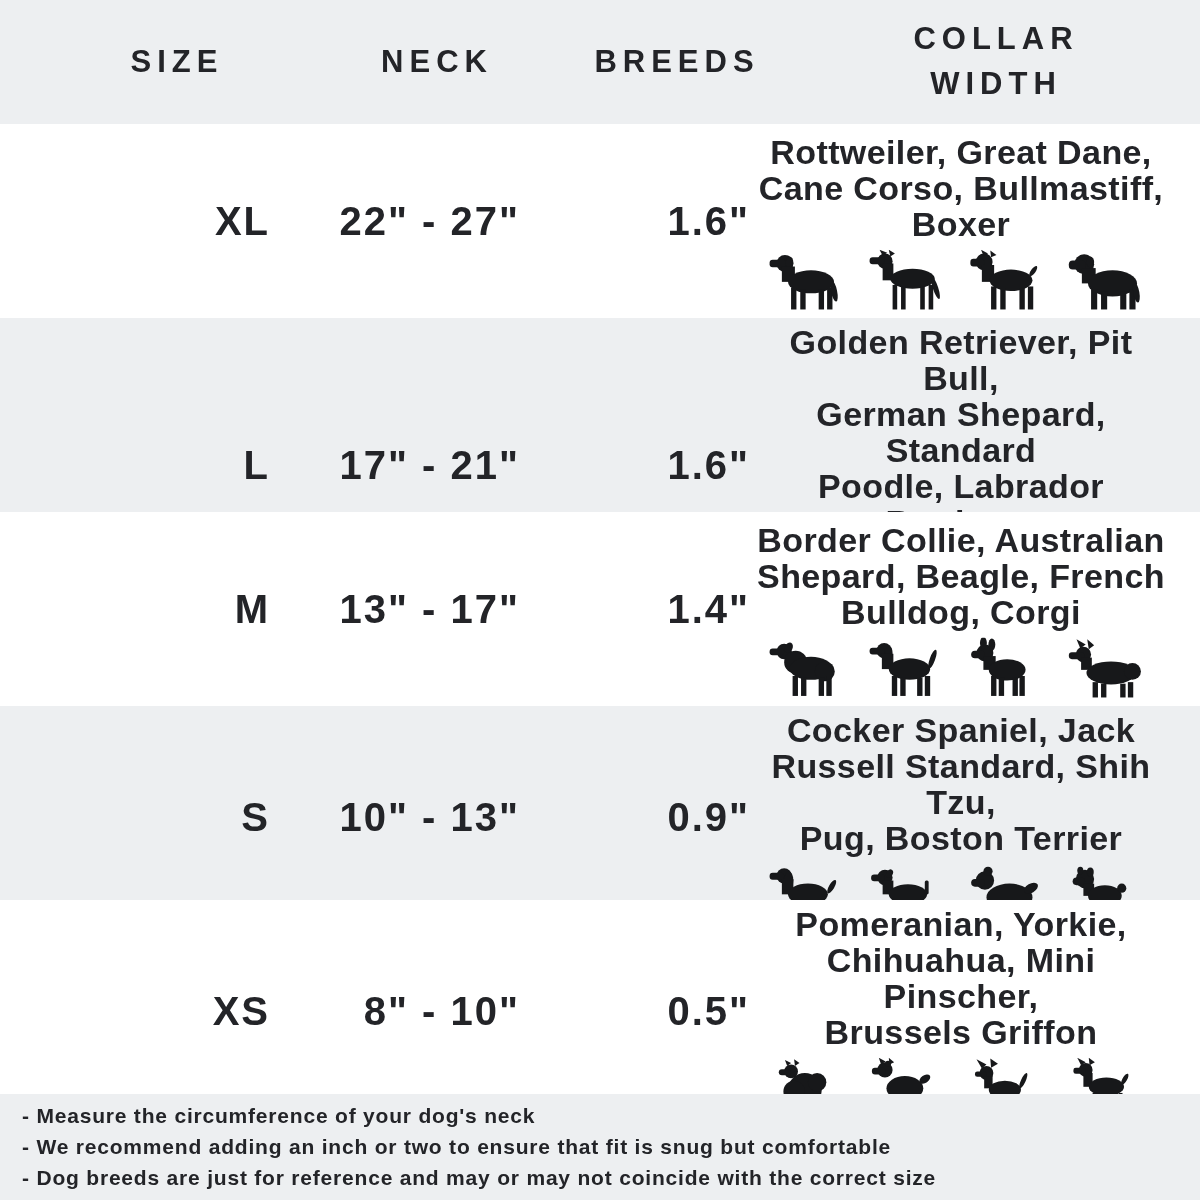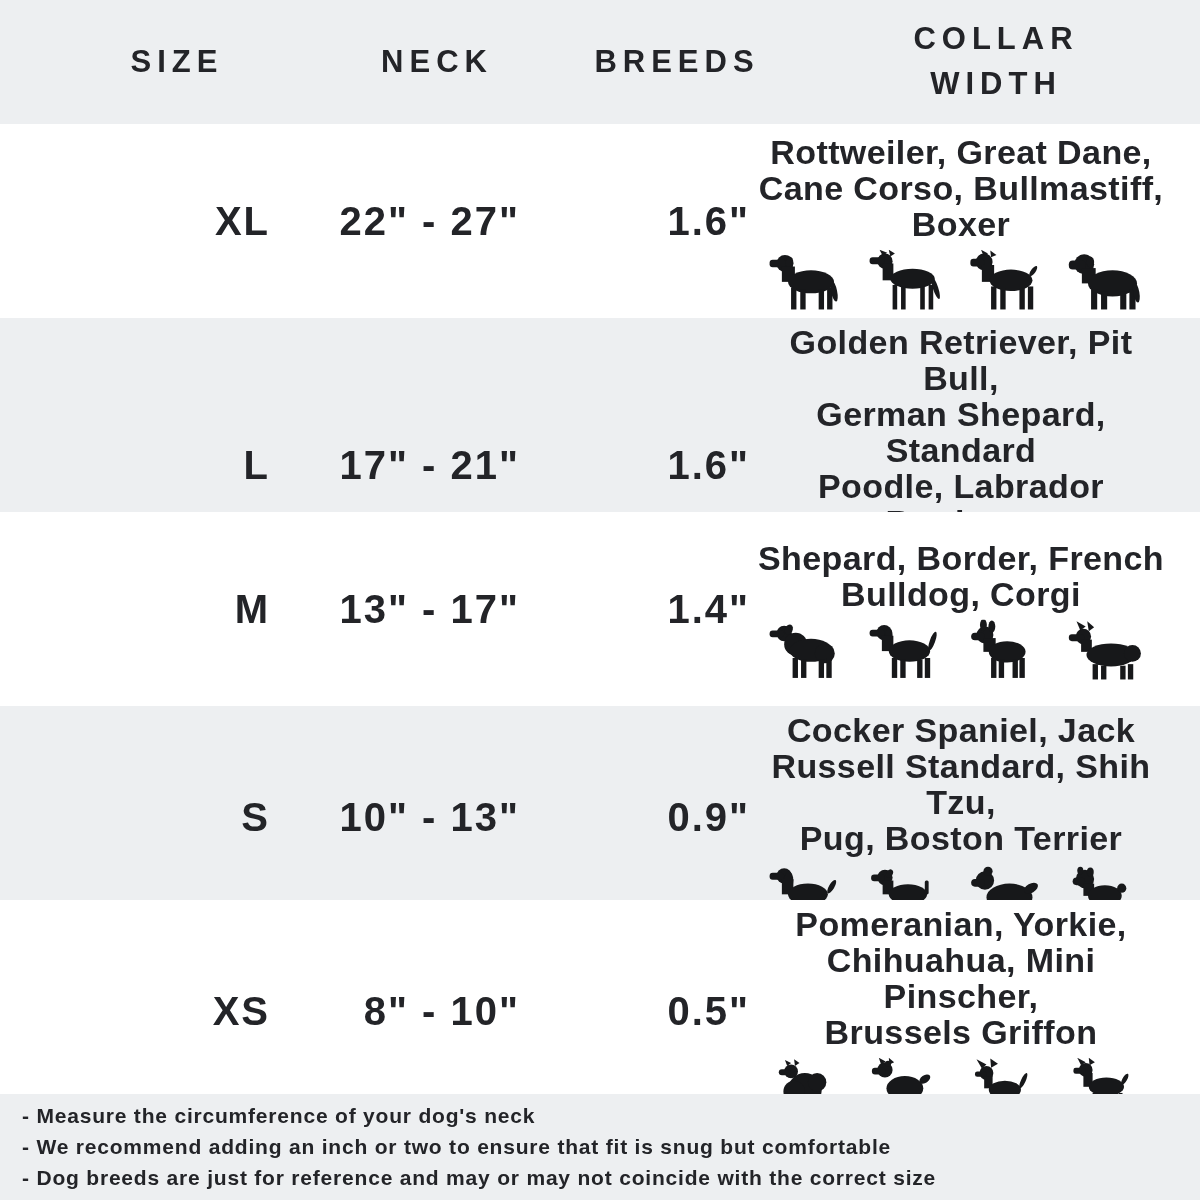--- a/index.html
+++ b/index.html
@@ -411,21 +411,22 @@
       </div>
     </div>
   </div>
 
   <div class="row data-row white">
     <div class="vcell">M</div>
     <div class="vcell">13" - 17"</div>
     <div class="vcell">1.4"</div>
     <div class="breeds-cell">
       <div class="breeds-text">
-        <div>Shepard, Border, French</div>
+        <div>Border Collie, Australian</div>
+        <div>Shepard, Beagle, French</div>
         <div>Bulldog, Corgi</div>
       </div>
       <div class="dogs">
         <svg viewBox="0 0 120 80" preserveAspectRatio="xMidYMax meet">
             <use href="#d-aussie"></use>
           </svg>
         <svg viewBox="0 0 120 80" preserveAspectRatio="xMidYMax meet">
             <use href="#d-beagle"></use>
           </svg>
         <svg viewBox="0 0 120 80" preserveAspectRatio="xMidYMax meet">

